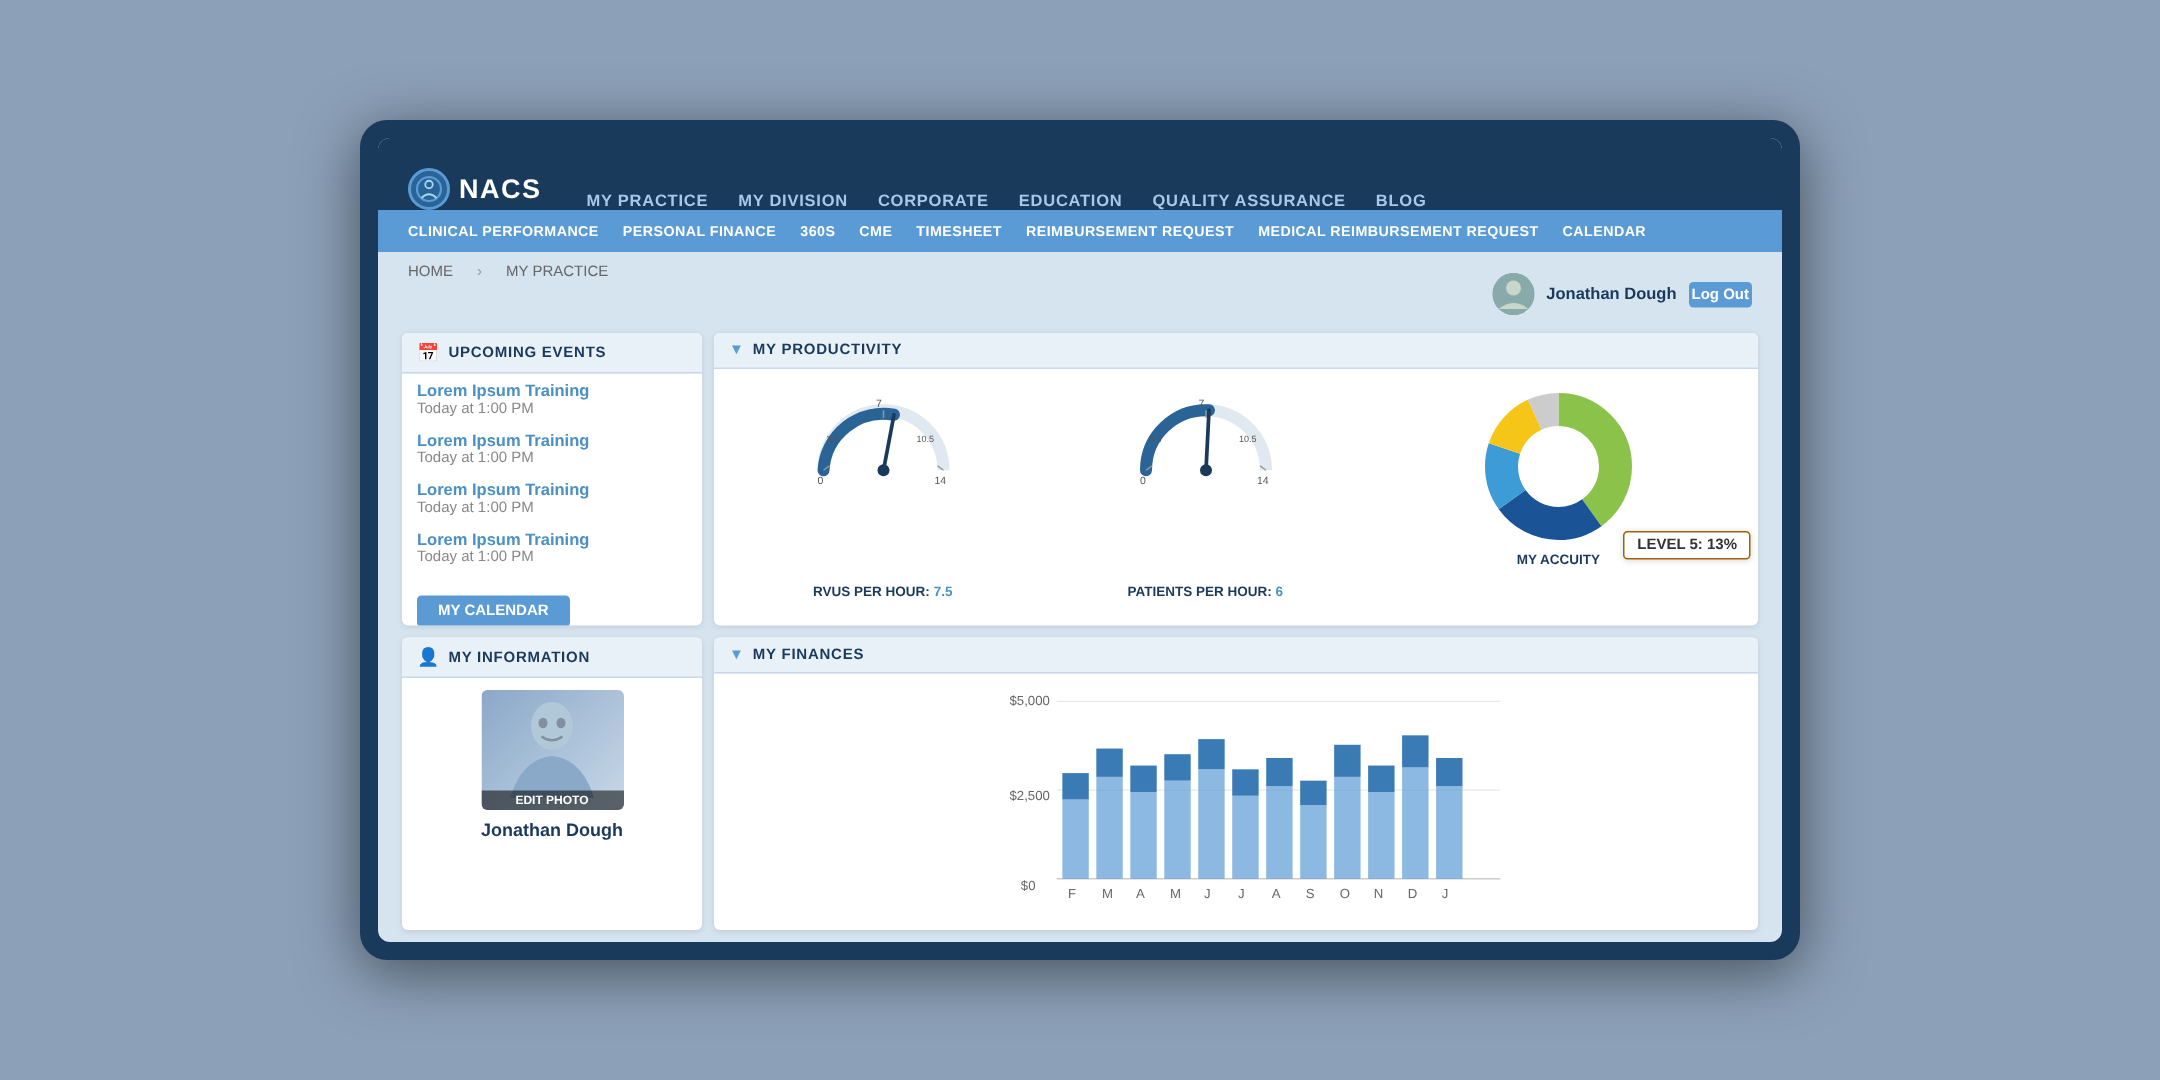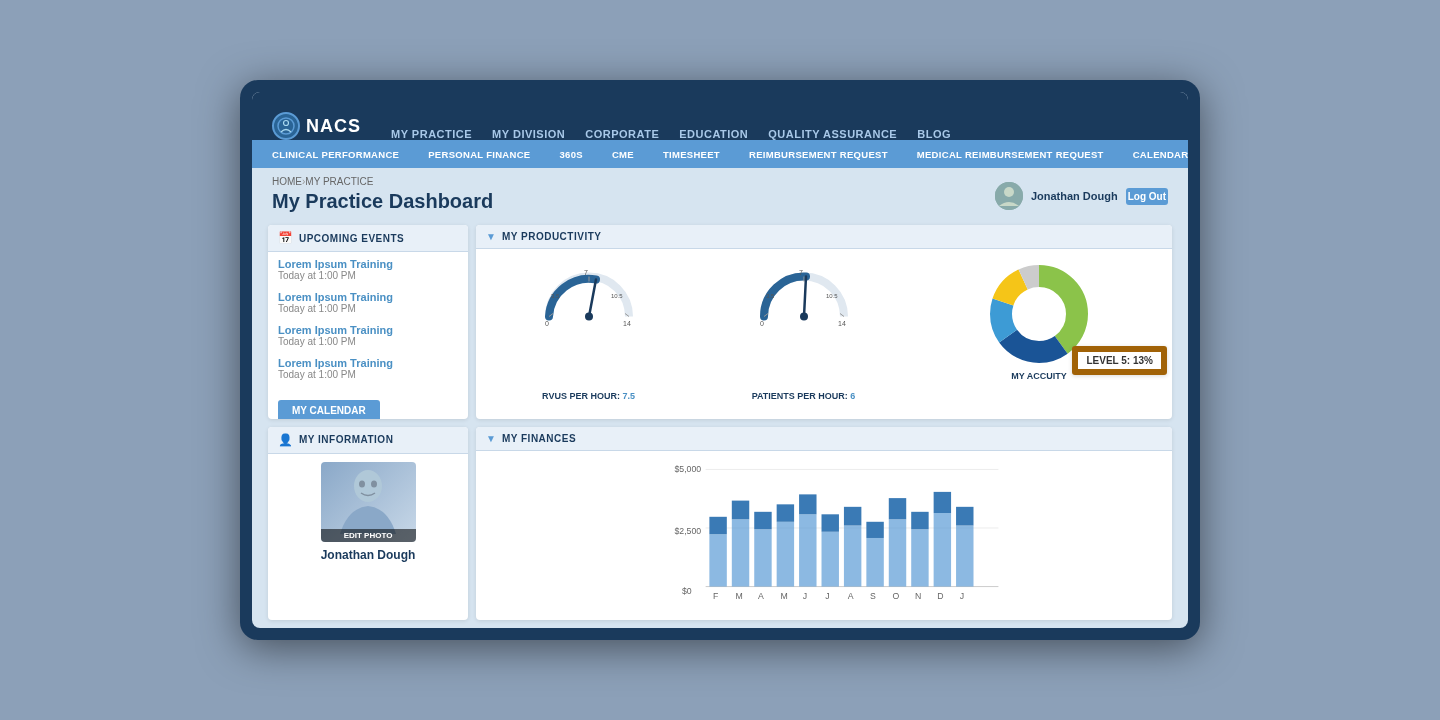--- a/index.html
+++ b/index.html
@@ -80,21 +80,21 @@
       white-space: nowrap;
     }
     
     .sub-nav {
       background: #5b9bd5;
       display: flex;
       align-items: center;
       padding: 0 20px;
       height: 28px;
       flex-shrink: 0;
-      gap: 29px;
+      gap: 16px;
     }
     .sub-nav-link {
       color: #fff;
       font-size: 9.5px;
       font-weight: bold;
       letter-spacing: 0.3px;
       cursor: pointer;
       white-space: nowrap;
       text-transform: uppercase;
     }
@@ -111,22 +111,22 @@
       padding: 8px 20px 4px 20px;
       display: flex;
       justify-content: space-between;
       align-items: flex-start;
     }
     .breadcrumb {
       font-size: 10px;
       color: #666;
       display: flex;
       align-items: center;
-      gap: 0;
-      margin-bottom: 3px;
+      gap: 16px;
+      margin-bottom: 16px;
     }
     .breadcrumb-sep { color: #999; }
     .page-title {
       font-size: 20px;
       font-weight: bold;
       color: #1a3a5c;
     }
     .user-area {
       display: flex;
       align-items: center;
@@ -307,21 +307,21 @@
     
     .donut-section {
       flex: 1.2;
       display: flex;
       flex-direction: column;
       align-items: center;
       position: relative;
     }
     .tooltip-box {
       background: #fff;
-      border: 6px solid #a16207;
+      border: 1px solid #a16207;
       padding: 3px 8px;
       font-size: 10px;
       font-weight: bold;
       color: #333;
       border-radius: 3px;
       box-shadow: 0 1px 4px rgba(0,0,0,0.15);
       position: absolute;
       white-space: nowrap;
     }
     
@@ -391,21 +391,20 @@
 
     <div class="content">
 
       <div class="page-header">
         <div>
           <div class="breadcrumb">
             <span>HOME</span>
             <span class="breadcrumb-sep">›</span>
             <span>MY PRACTICE</span>
           </div>
-          <h1 class="page-title">My Practice Dashboard</h1>
         </div>
         <div class="user-area">
           <div class="user-avatar">
             <svg width="28" height="28" viewBox="0 0 28 28">
               <rect width="28" height="28" fill="#8aa"></rect>
               <circle cx="14" cy="10" r="5" fill="#c8d8c8"></circle>
               <path d="M4 24 Q14 16 24 24" fill="#c8d8c8"></path>
             </svg>
           </div>
           <span class="user-name">Jonathan Dough</span>

